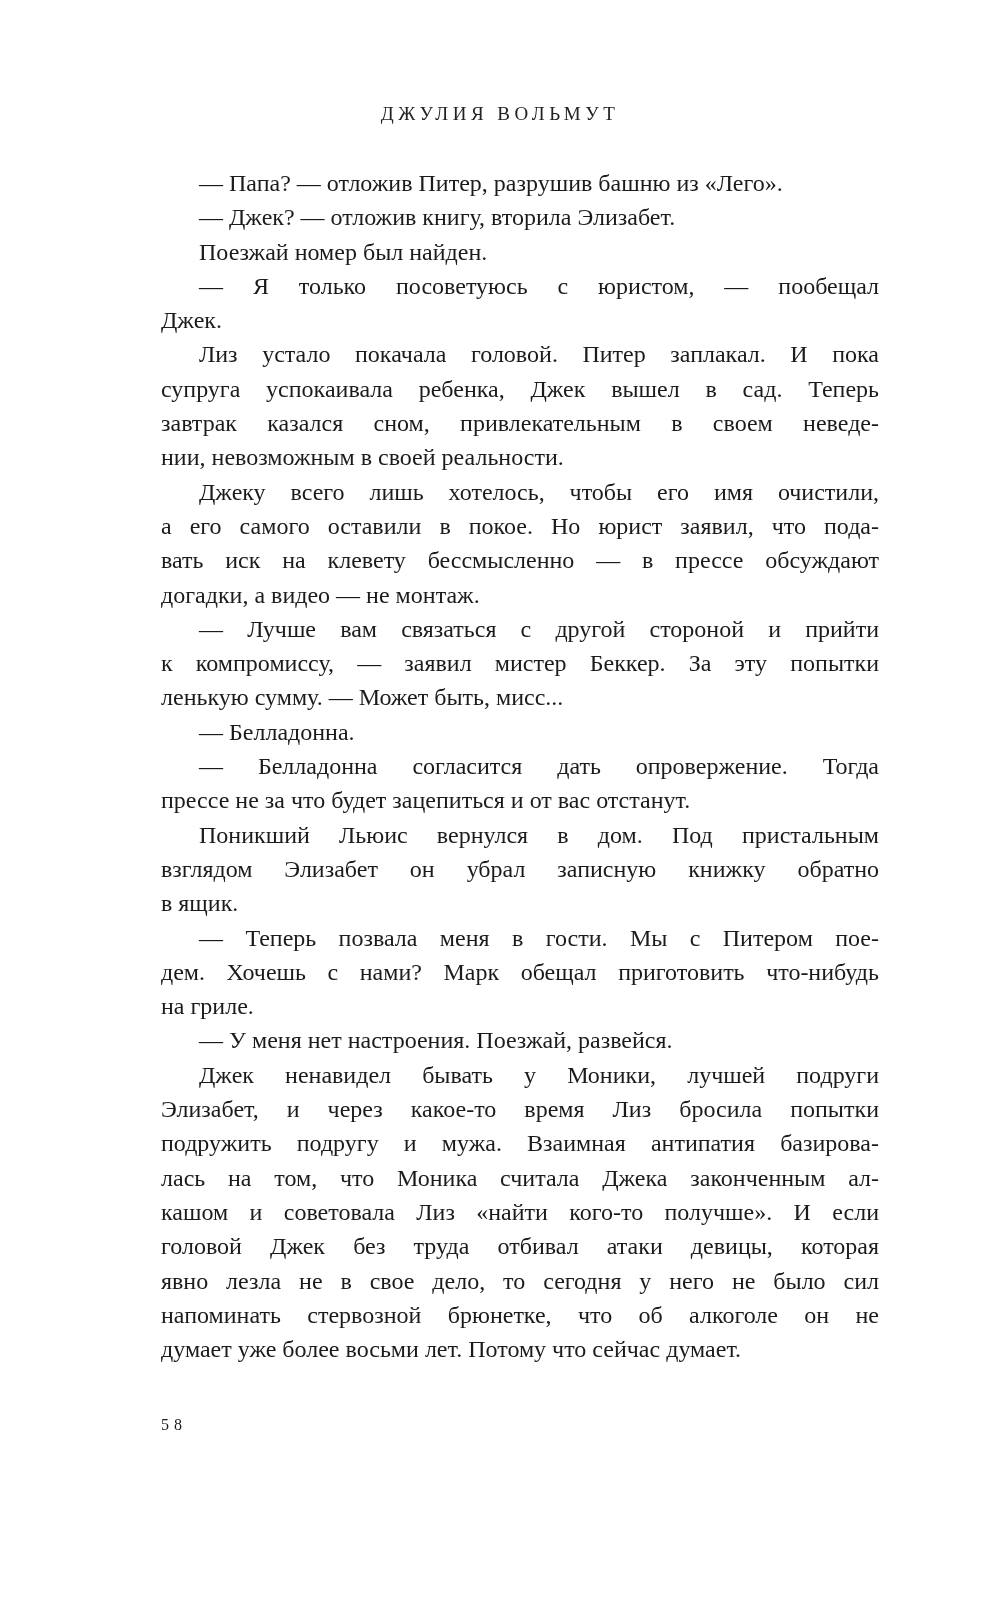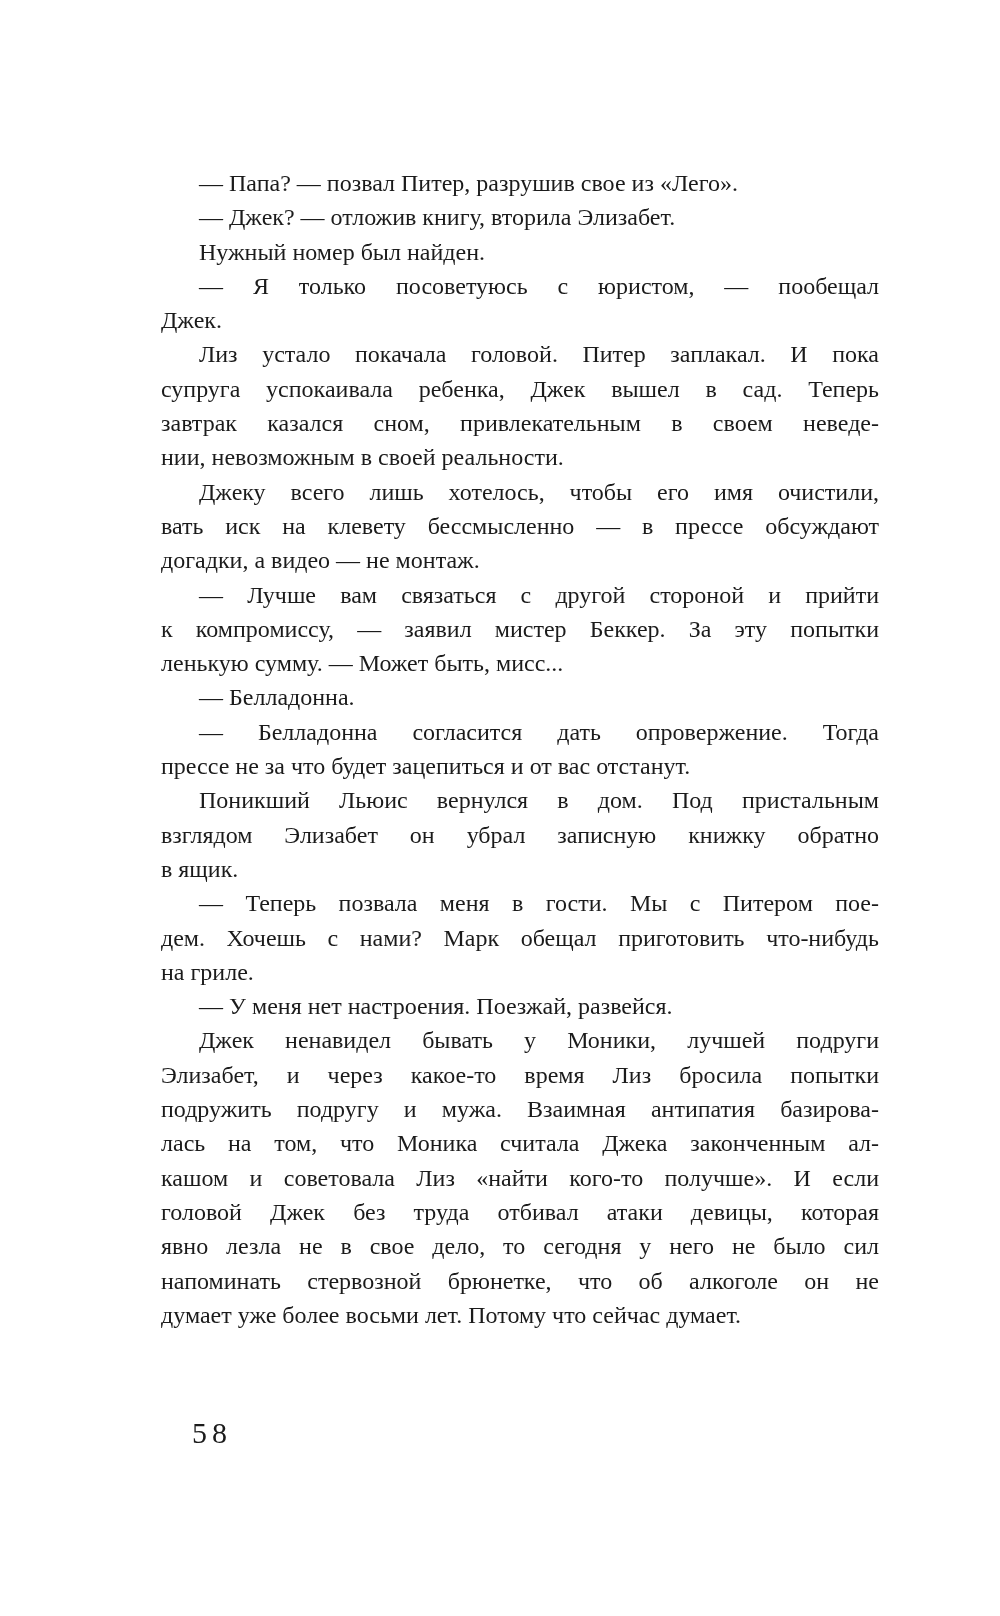--- a/index.html
+++ b/index.html
@@ -45,53 +45,54 @@
     text-align: justify;
     text-align-last: justify;
   }
   .line.first {
     padding-left: 38px;
   }
   .page-number {
     position: absolute;
     left: 161px;
     top: 1416px;
-    font-size: 30px;
+    font-size: 16px;
     letter-spacing: 5px;
     color: #1b1b1b;
-    margin-left: 31px;
   }
 </style>
 </head>
 <body>
 
 <div class="book-page">
+  <div class="running-header">ДЖУЛИЯ ВОЛЬМУТ</div>
 
   <div class="text-block">
       <div class="paragraph">
-        <div class="line first">— Папа? — позвал Питер, разрушив свое из «Лего».</div>
+        <div class="line first">— Папа? — отложив Питер, разрушив башню из «Лего».</div>
       </div>
       <div class="paragraph">
         <div class="line first">— Джек? — отложив книгу, вторила Элизабет.</div>
       </div>
       <div class="paragraph">
-        <div class="line first">Нужный номер был найден.</div>
+        <div class="line first">Поезжай номер был найден.</div>
       </div>
       <div class="paragraph">
         <div class="line first full">— Я только посоветуюсь с юристом, — пообещал</div>
         <div class="line">Джек.</div>
       </div>
       <div class="paragraph">
         <div class="line first full">Лиз устало покачала головой. Питер заплакал. И пока</div>
         <div class="line full">супруга успокаивала ребенка, Джек вышел в сад. Теперь</div>
         <div class="line full">завтрак казался сном, привлекательным в своем неведе-</div>
         <div class="line">нии, невозможным в своей реальности.</div>
       </div>
       <div class="paragraph">
         <div class="line first full">Джеку всего лишь хотелось, чтобы его имя очистили,</div>
+        <div class="line full">а его самого оставили в покое. Но юрист заявил, что пода-</div>
         <div class="line full">вать иск на клевету бессмысленно — в прессе обсуждают</div>
         <div class="line">догадки, а видео — не монтаж.</div>
       </div>
       <div class="paragraph">
         <div class="line first full">— Лучше вам связаться с другой стороной и прийти</div>
         <div class="line full">к компромиссу, — заявил мистер Беккер. За эту попытки</div>
         <div class="line">ленькую сумму. — Может быть, мисс...</div>
       </div>
       <div class="paragraph">
         <div class="line first">— Белладонна.</div>

